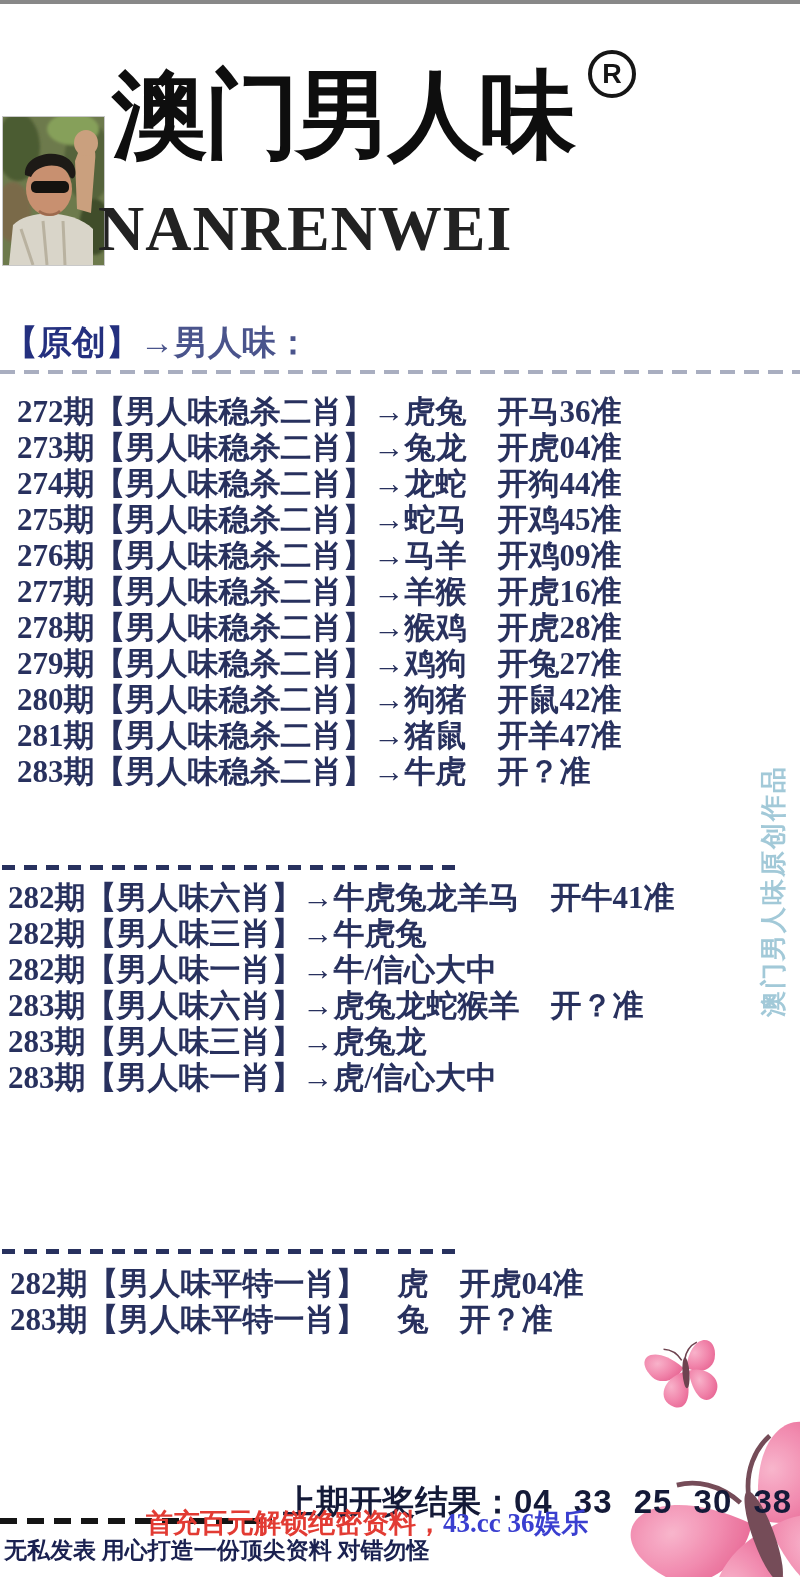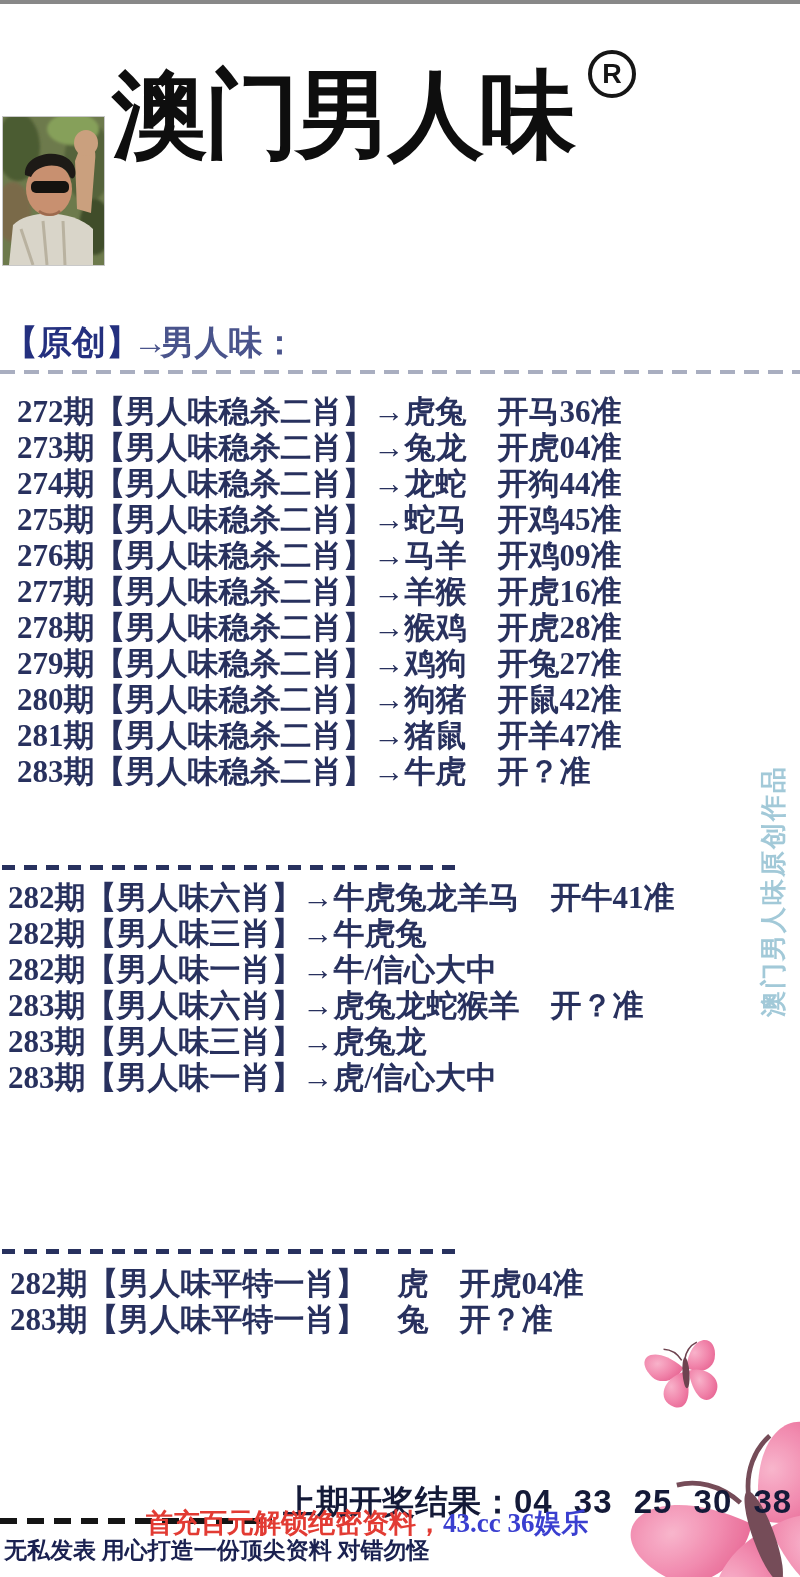--- a/index.html
+++ b/index.html
@@ -33,21 +33,21 @@
     position:absolute;left:98px;top:188px;
     font-family:"Liberation Serif","DejaVu Serif",serif;
     font-weight:bold;font-size:64px;letter-spacing:1px;color:#222;
     filter:blur(0.7px);white-space:nowrap;
   }
   
   .origin-line{
     position:absolute;left:4px;top:316px;font-size:34px;font-weight:bold;white-space:nowrap;
   }
   .origin-line .tag{color:var(--header-blue);text-align:center;}
-  .origin-line .rest{color:var(--header-blue2);font-family:Liberation Mono, monospace;}
+  .origin-line .rest{color:var(--header-blue2);}
   
   .dash{position:absolute;height:5px;}
   .dash-light{
     left:0;top:366px;width:800px;height:4px;
     background:repeating-linear-gradient(90deg,var(--divider-light) 0 15px,transparent 15px 24px);
   }
   .dash-navy{
     width:458px;left:2px;
     background:repeating-linear-gradient(90deg,var(--ink) 0 13px,transparent 13px 22px);
   }
@@ -136,20 +136,21 @@
       <path d="M18 112 L30 148 M40 104 L44 148 M60 104 L62 148" stroke="#b9b2a0" stroke-width="3" fill="none"></path>
       <ellipse cx="46" cy="72" rx="23" ry="27" fill="#c89070"></ellipse>
       <path d="M22 58 C20 34, 66 28, 72 52 C74 62, 68 64, 66 58 C60 44, 34 46, 28 60 Z" fill="#1d1a16"></path>
       <rect x="28" y="64" width="38" height="12" rx="5" fill="#15120f"></rect>
       <path d="M36 94 C42 99, 52 99, 57 94" stroke="#9c6a4e" stroke-width="2.5" fill="none"></path>
     </svg>
   </div>
 
   <div class="brand-title">澳门男人味</div>
   <div class="reg-mark">R</div>
+  <div class="brand-latin">NANRENWEI</div>
 
   <div class="origin-line">
     <span class="tag">【原创】</span><span class="rest">→男人味：</span>
   </div>
   <div class="dash dash-light"></div>
 
   <div class="rows rows-1">
       <div class="row">272期【男人味稳杀二肖】→虎兔　开马36准</div>
       <div class="row">273期【男人味稳杀二肖】→兔龙　开虎04准</div>
       <div class="row">274期【男人味稳杀二肖】→龙蛇　开狗44准</div>

